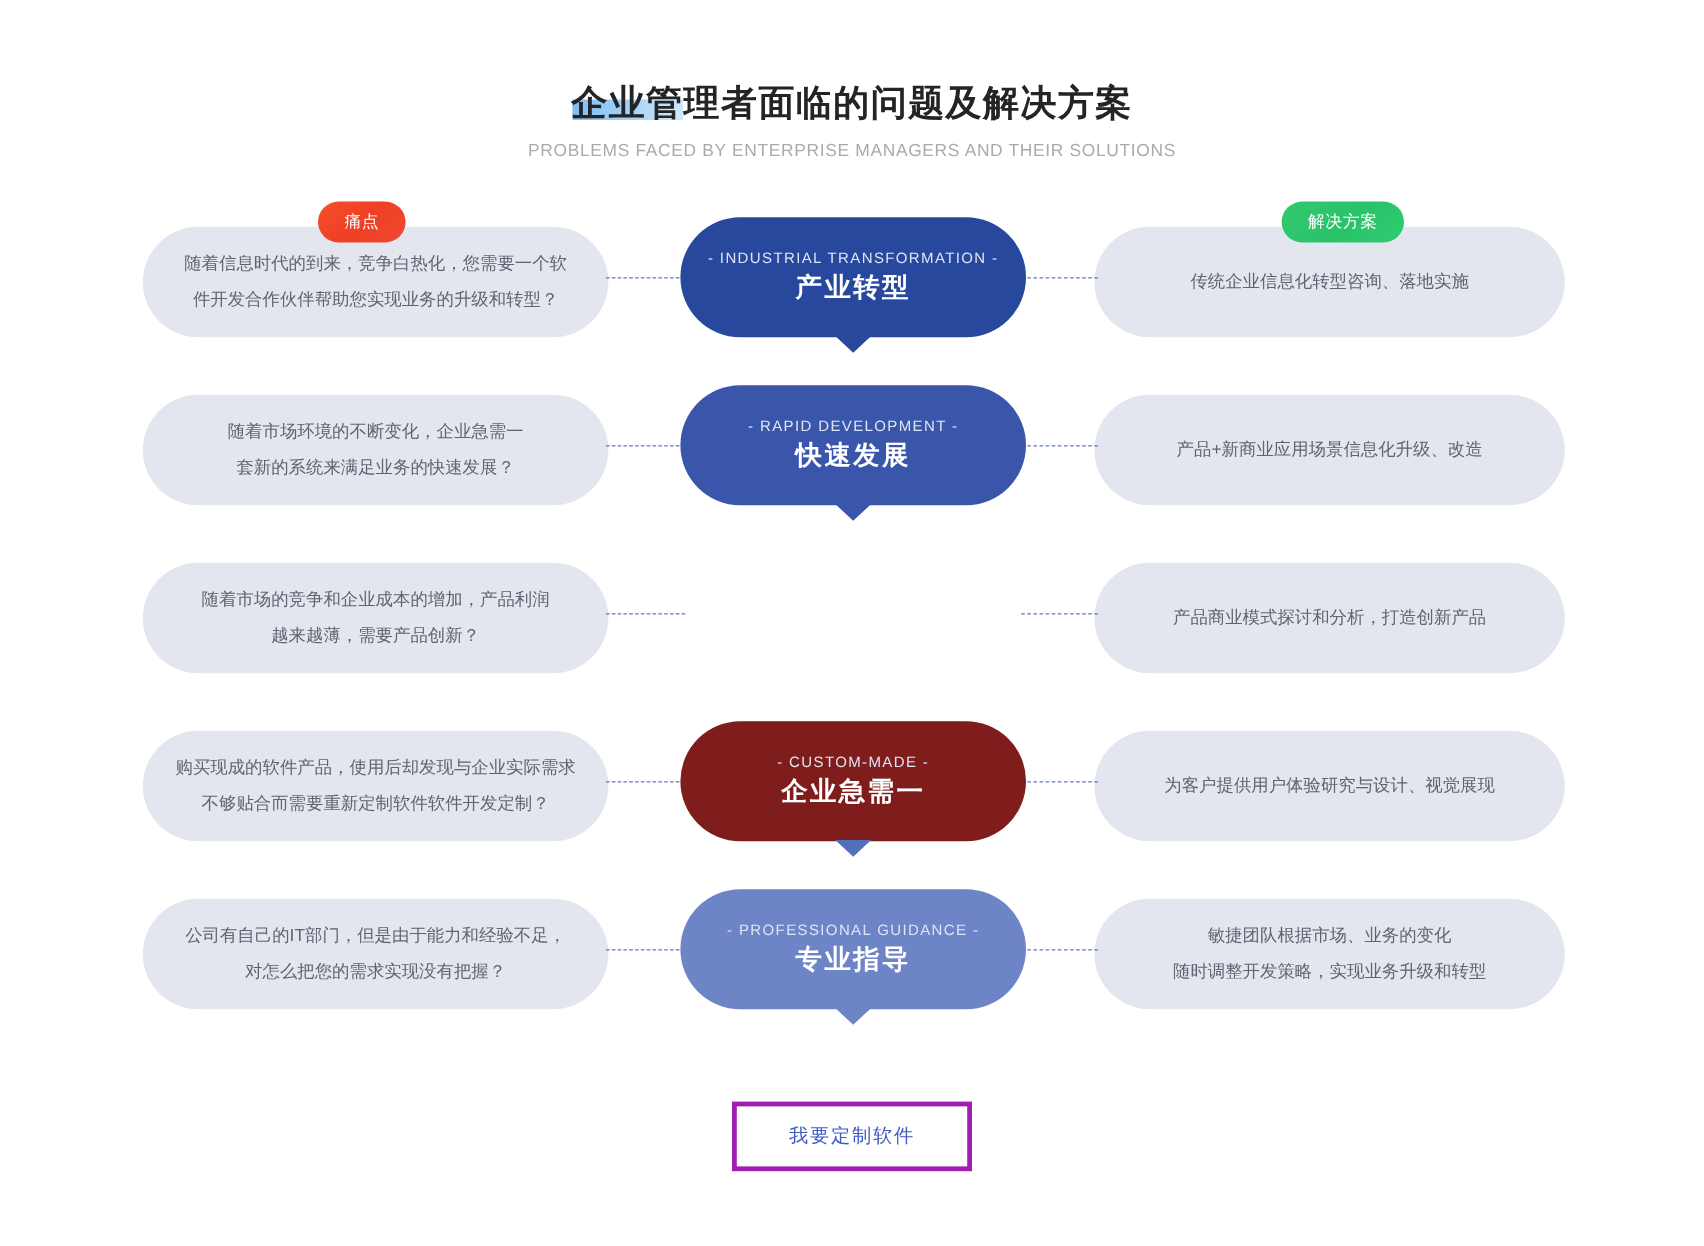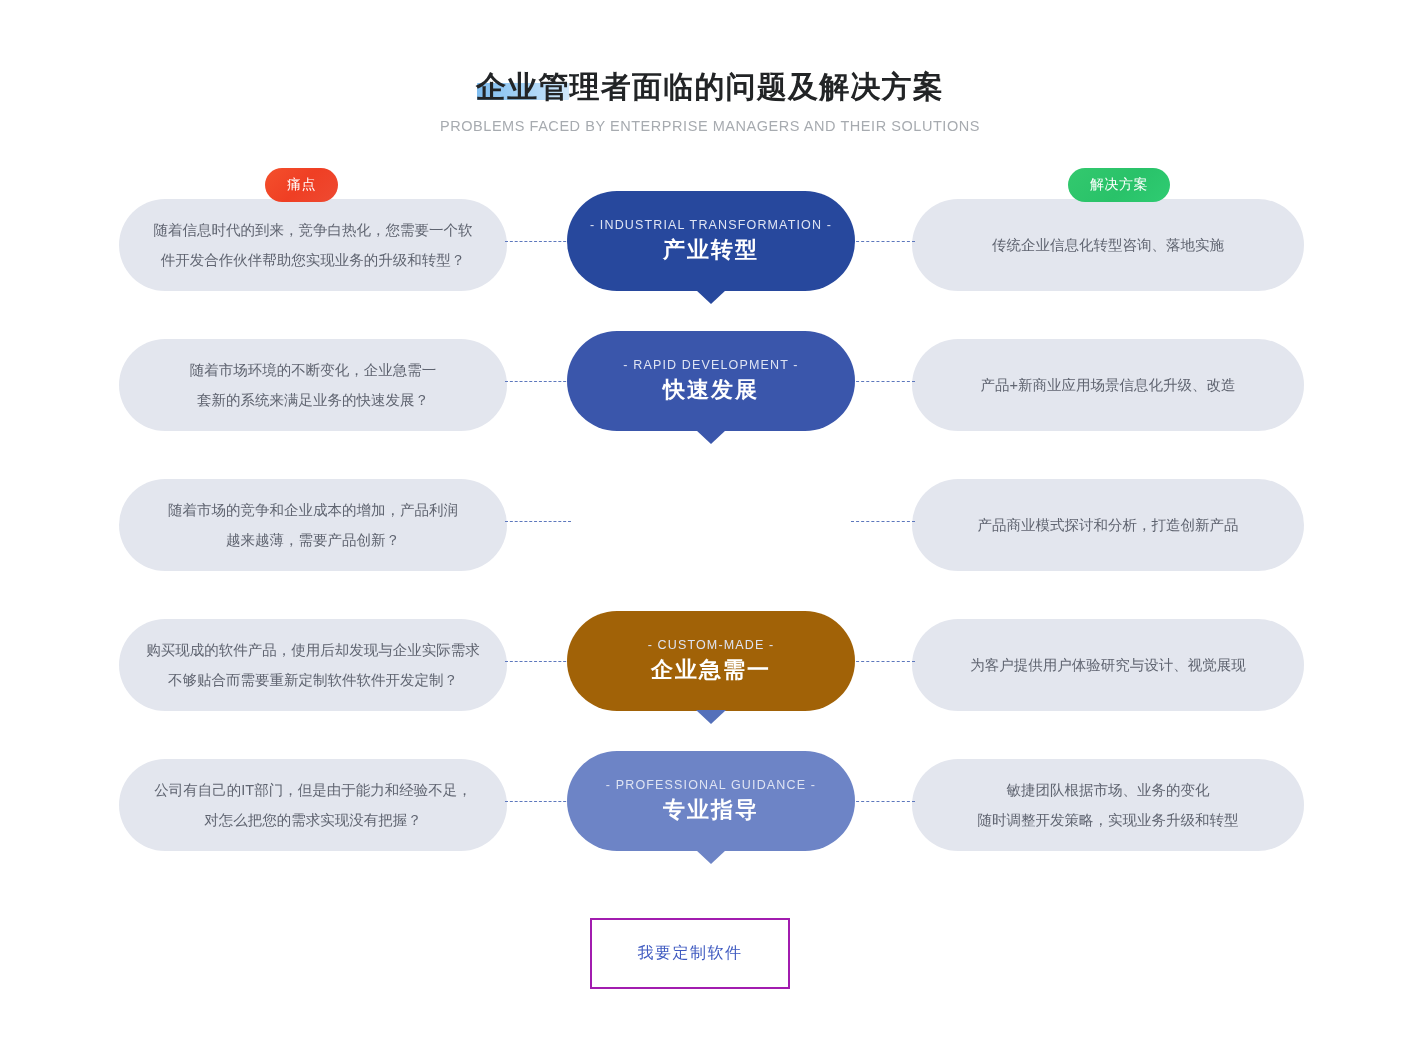--- a/index.html
+++ b/index.html
@@ -89,21 +89,21 @@
 
   .badge-solution {
     left: 1068px;
     top: 168px;
     background: linear-gradient(135deg, #33c96e 0%, #29c269 55%, #2fcc72 100%);
   }
 
   
   .rows {
     position: absolute;
-    top: 191px;
+    top: 181px;
     left: 0;
     width: 1232px;
   }
 
   .row {
     position: relative;
     height: 140px;
     width: 1420px;
   }
 
@@ -191,25 +191,25 @@
     height: 0;
     border-top: 1px dashed #5d78bd;
     z-index: 1;
   }
   .dash-left  { left: 505px; width: 66px; }
   .dash-right { left: 851px; width: 64px; }
 
   
   .cta {
     position: absolute;
-    left: 590px;
+    left: 610px;
     top: 918px;
     width: 200px;
-    height: 71px;
-    border: 2px solid #a21caf;
+    height: 58px;
+    border: 4px solid #a21caf;
     background: #ffffff;
     color: #3f5ac0;
     font-size: 16px;
     letter-spacing: 1.5px;
     display: flex;
     align-items: center;
     justify-content: center;
     cursor: pointer;
     font-family: "Liberation Sans", "DejaVu Sans", sans-serif;
   }
@@ -282,21 +282,21 @@
       </div>
     </div>
 
     <div class="row">
       <div class="dash dash-left"></div>
       <div class="dash dash-right"></div>
       <div class="soft-box soft-left">
         <span class="line">购买现成的软件产品，使用后却发现与企业实际需求</span>
         <span class="line">不够贴合而需要重新定制软件软件开发定制？</span>
       </div>
-      <div class="blue-box" style="background:#a16207;color:#5470ba;">
+      <div class="blue-box" style="background:#7f1d1d;color:#5470ba;">
         <span class="en">- CUSTOM-MADE -</span>
         <span class="cn">企业急需一</span>
         <span class="blue-arrow"></span>
       </div>
       <div class="soft-box soft-right">
         <span class="line">为客户提供用户体验研究与设计、视觉展现</span>
       </div>
     </div>
 
     <div class="row">

